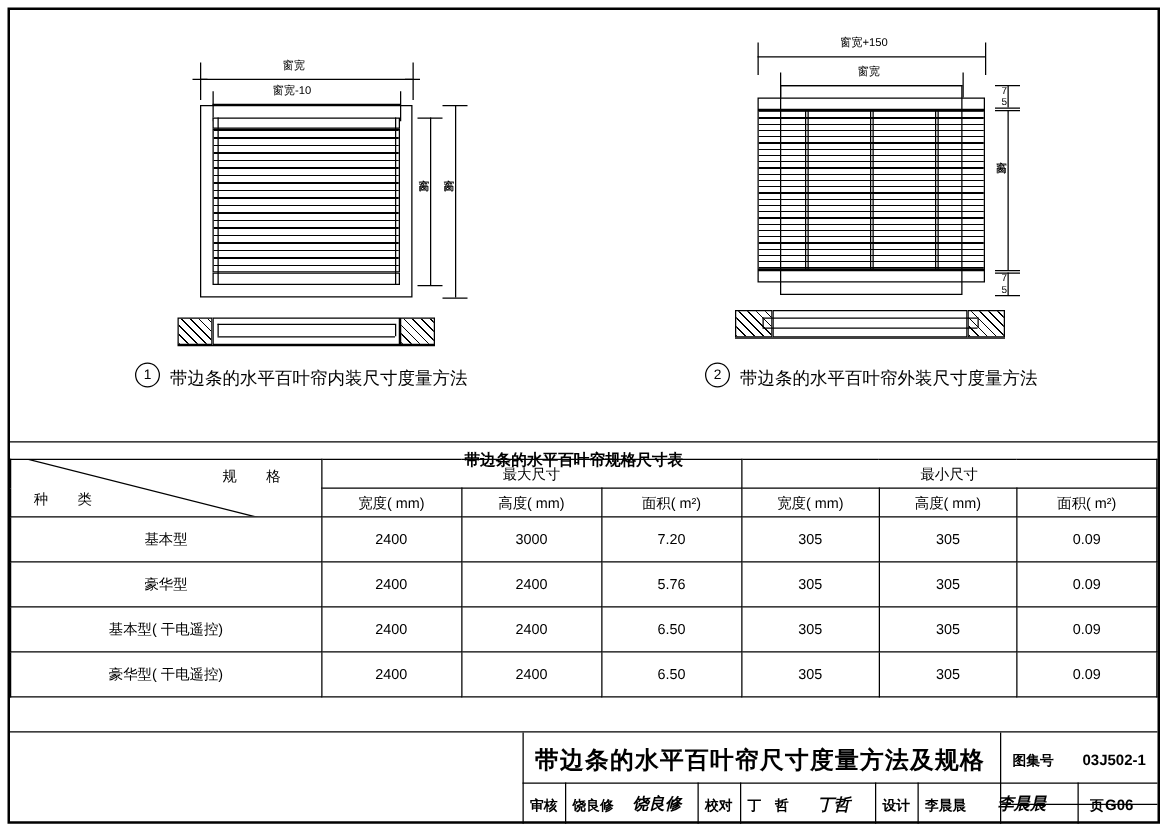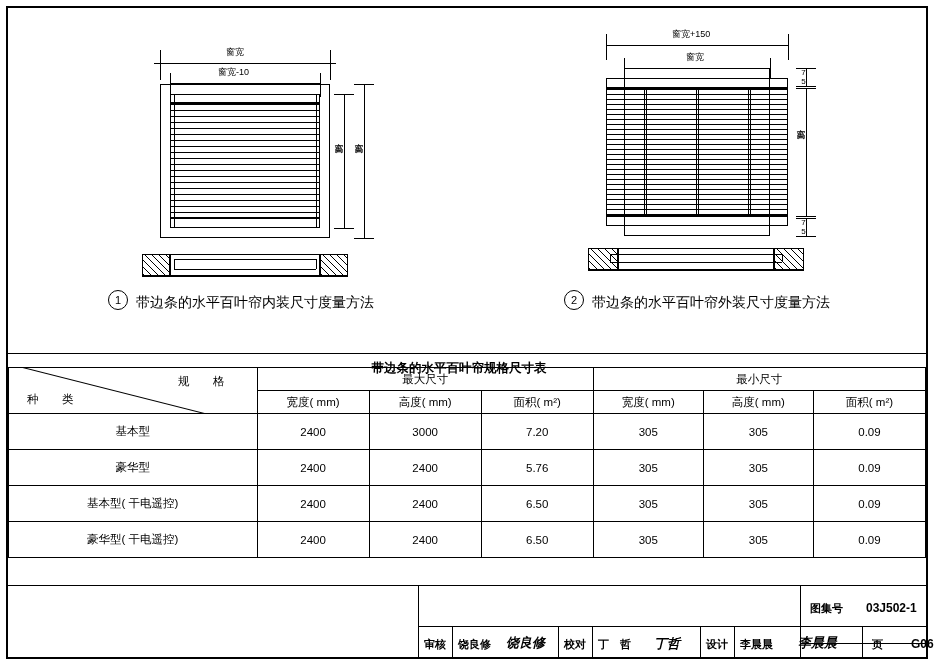--- a/index.html
+++ b/index.html
@@ -237,31 +237,32 @@
   <div class="fv" style="left:800px;top:586px;height:73px;"></div>
   <div class="fh" style="left:418px;top:626px;width:508px;"></div>
   <div class="fh" style="left:800px;top:643px;width:126px;"></div>
   <div class="fv" style="left:452px;top:626px;height:33px;"></div>
   <div class="fv" style="left:558px;top:626px;height:33px;"></div>
   <div class="fv" style="left:592px;top:626px;height:33px;"></div>
   <div class="fv" style="left:700px;top:626px;height:33px;"></div>
   <div class="fv" style="left:734px;top:626px;height:33px;"></div>
   <div class="fv" style="left:862px;top:626px;height:33px;"></div>
 
+  <div class="foot-title">带边条的水平百叶帘尺寸度量方法及规格</div>
 
   <span class="fcell" style="left:810px;top:601px;">图集号</span>
   <span class="fcell" style="left:866px;top:601px;font-size:12px;">03J502-1</span>
 
   <span class="fcell" style="left:424px;top:637px;">审核</span>
   <span class="fcell" style="left:458px;top:637px;">饶良修</span>
   <span class="fcell sig" style="left:506px;top:634px;">饶良修</span>
 
   <span class="fcell" style="left:564px;top:637px;">校对</span>
   <span class="fcell" style="left:598px;top:637px;">丁　哲</span>
   <span class="fcell sig" style="left:654px;top:635px;">丁哲</span>
 
   <span class="fcell" style="left:706px;top:637px;">设计</span>
   <span class="fcell" style="left:740px;top:637px;">李晨晨</span>
   <span class="fcell sig" style="left:798px;top:634px;">李晨晨</span>
 
   <span class="fcell" style="left:872px;top:637px;">页</span>
-  <span class="fcell" style="left:884px;top:637px;font-size:12px;margin-left:27px;">G06</span>
+  <span class="fcell" style="left:884px;top:637px;font-size:12px;">G06</span>
 </div>
 
 </body></html>

